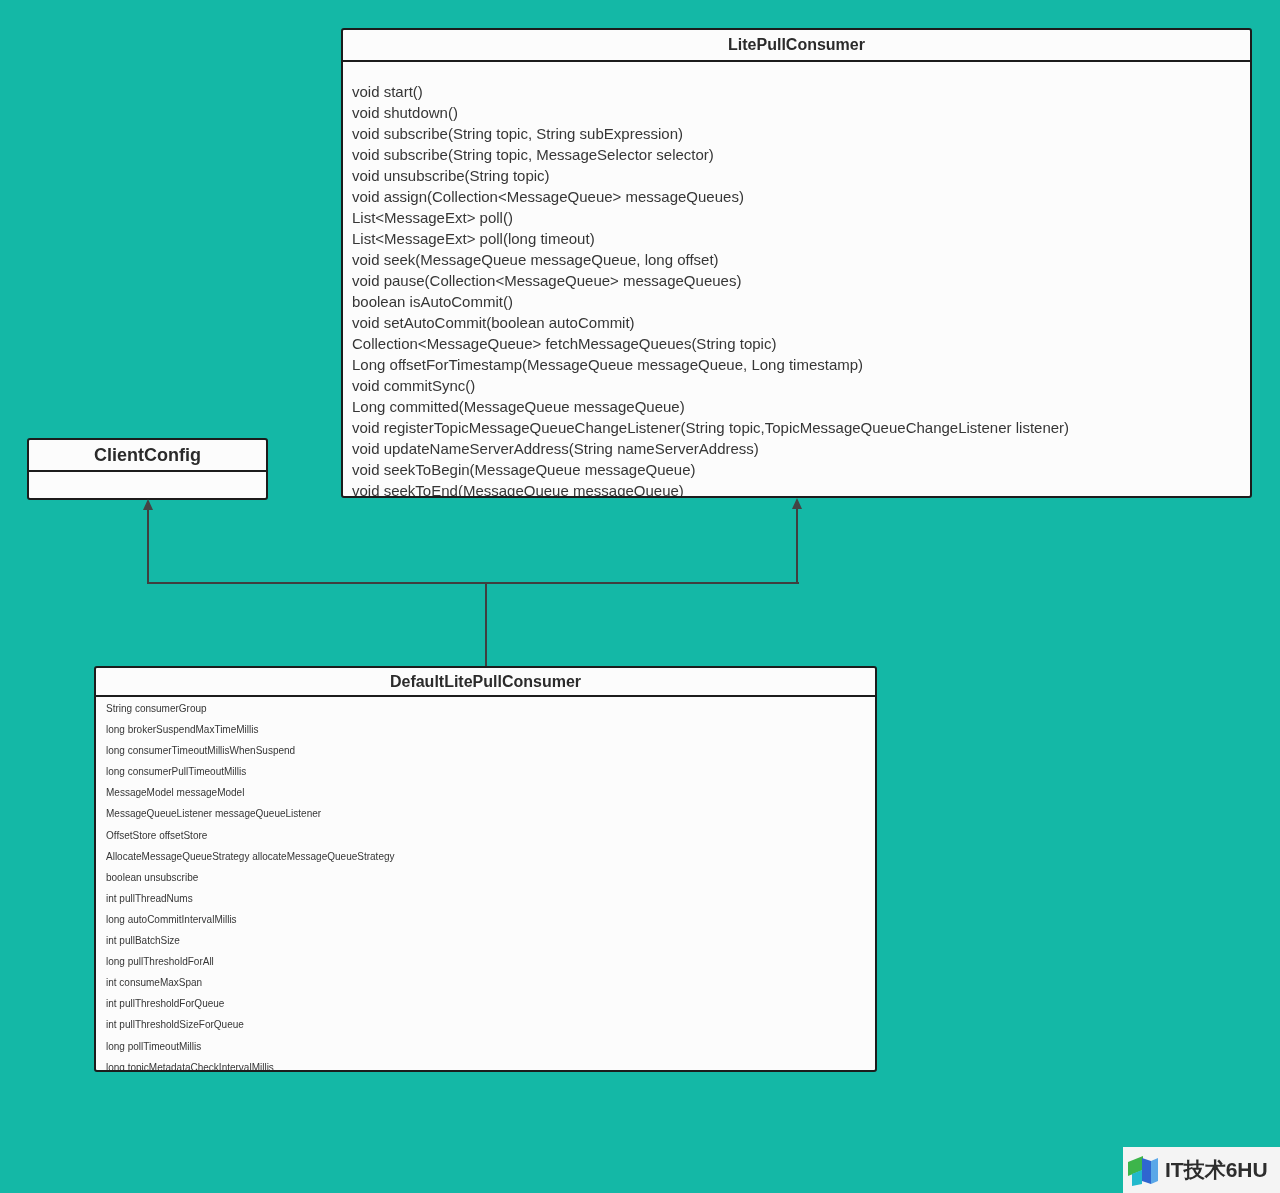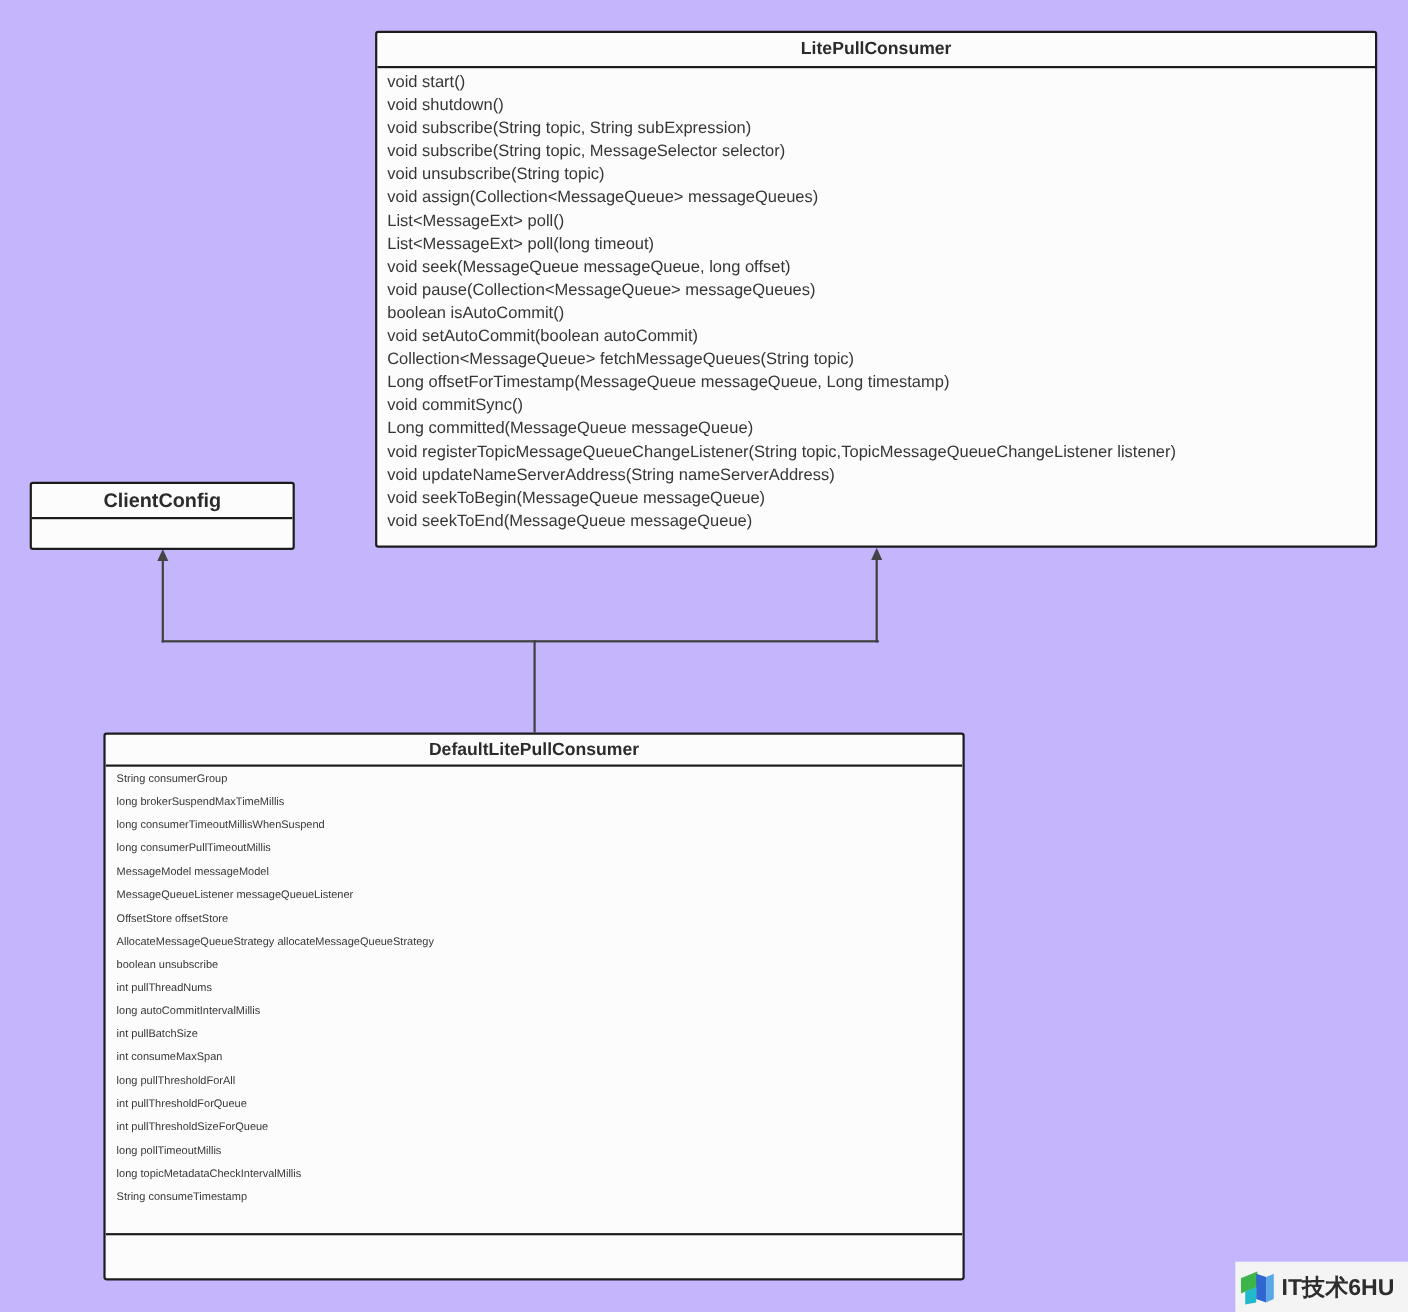--- a/index.html
+++ b/index.html
@@ -1,37 +1,37 @@
 <!DOCTYPE html>
 <html><head>
 <meta charset="utf-8">
 <style>
   html, body { margin:0; padding:0; }
   body { width:1280px; height:1193px; background:#000; overflow:hidden;
          font-family:"Liberation Sans", sans-serif; }
-  #stage { position:relative; width:1280px; height:1193px; background:#c4b5fd; }
+  #stage { position:relative; width:1280px; height:1193px; background:#14b8a6; }
 
   
   .uml-class { position:absolute; background:#fcfcfc; border:2px solid #1c1c1c;
                border-radius:3px; box-sizing:border-box; display:flex;
                flex-direction:column; overflow:hidden; }
   .uml-title { flex:0 0 auto; border-bottom:2px solid #1c1c1c; font-weight:bold;
                color:#2b2b2b; display:flex; align-items:center; justify-content:center; }
   .uml-members { flex:0 0 auto; color:#363636; overflow:hidden; }
   .uml-members .member-line { white-space:nowrap; }
   .uml-empty { flex:1 1 auto; }
 
   #box-litepullconsumer { left:341px; top:28px; width:911px; height:470px; }
   #box-litepullconsumer .uml-title { height:30px; font-size:16px; }
-  #box-litepullconsumer .uml-members { padding:2px 0 0 9px; font-size:15px; line-height:21px; }
+  #box-litepullconsumer .uml-members { padding:19px 0 0 9px; font-size:15px; line-height:21px; }
 
   #box-clientconfig { left:27px; top:438px; width:241px; height:62px; }
   #box-clientconfig .uml-title { height:30px; font-size:18px; }
 
-  #box-defaultlitepullconsumer { left:94px; top:666px; width:783px; height:498px; }
+  #box-defaultlitepullconsumer { left:94px; top:666px; width:783px; height:406px; }
   #box-defaultlitepullconsumer .uml-title { height:27px; font-size:16px; }
   #box-defaultlitepullconsumer .uml-members { padding:1px 0 0 10px; font-size:10px;
                line-height:21.1px; height:423px; border-bottom:2px solid #1c1c1c; }
 
   
   .conn { position:absolute; background:#3f3f3f; }
   #conn-horizontal   { left:147px; top:582px; width:652px; height:2px; }
   #conn-left-vert    { left:147px; top:509px; width:2px;  height:75px; }
   #conn-right-vert   { left:796px; top:507px; width:2px;  height:77px; }
   #conn-center-vert  { left:485px; top:582px; width:2px;  height:84px; }
@@ -92,22 +92,22 @@
         <div class="member-line">long consumerTimeoutMillisWhenSuspend</div>
         <div class="member-line">long consumerPullTimeoutMillis</div>
         <div class="member-line">MessageModel messageModel</div>
         <div class="member-line">MessageQueueListener messageQueueListener</div>
         <div class="member-line">OffsetStore offsetStore</div>
         <div class="member-line">AllocateMessageQueueStrategy allocateMessageQueueStrategy</div>
         <div class="member-line">boolean unsubscribe</div>
         <div class="member-line">int pullThreadNums</div>
         <div class="member-line">long autoCommitIntervalMillis</div>
         <div class="member-line">int pullBatchSize</div>
+        <div class="member-line">long pullThresholdForAll</div>
         <div class="member-line">int consumeMaxSpan</div>
-        <div class="member-line">long pullThresholdForAll</div>
         <div class="member-line">int pullThresholdForQueue</div>
         <div class="member-line">int pullThresholdSizeForQueue</div>
         <div class="member-line">long pollTimeoutMillis</div>
         <div class="member-line">long topicMetadataCheckIntervalMillis</div>
         <div class="member-line">String consumeTimestamp</div>
       </div>
     <div class="uml-empty"></div>
   </div>
 
   <div class="conn" id="conn-center-vert"></div>

